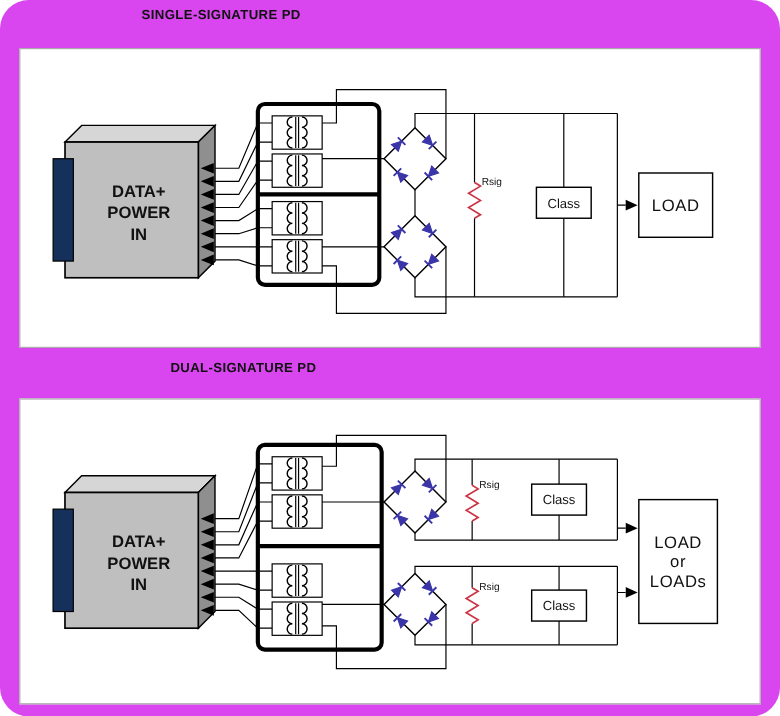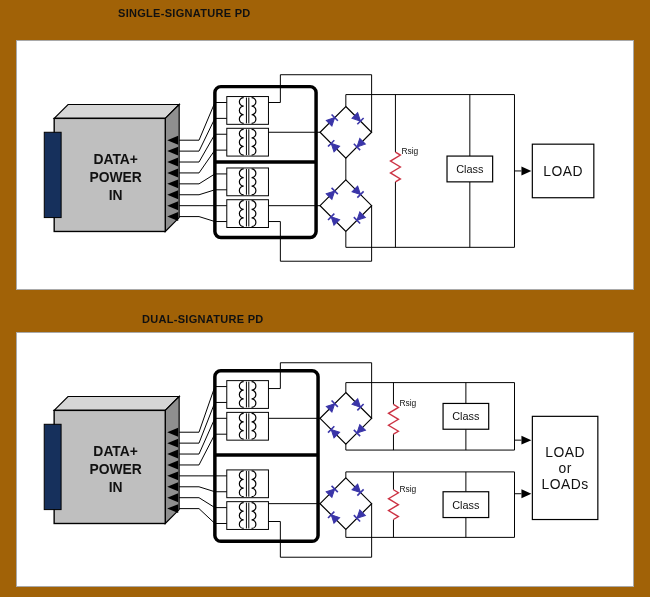--- a/index.html
+++ b/index.html
@@ -1,20 +1,20 @@
 <!DOCTYPE html>
 <html><head>
 <meta charset="utf-8">
 <style>
   html,body{margin:0;padding:0;background:#ffffff;}
-  .canvas{position:relative;width:650px;height:597px;background:#a16207;overflow:hidden;
-          font-family:"Liberation Sans",sans-serif;}
+  .canvas{position:relative;width:650px;height:597px;background:#d946ef;overflow:hidden;
+          font-family:"Liberation Sans",sans-serif;border-radius:24px;}
   .diagram-title{position:absolute;font-size:11px;font-weight:bold;color:#111;letter-spacing:.3px;}
   #title-single{top:7px;left:118px;}
-  #title-dual{top:313px;left:118px;padding-left:24px;}
+  #title-dual{top:301px;left:118px;padding-left:24px;}
   .panel{position:absolute;left:16px;width:618px;border:1px solid #a9a9a9;background:#fff;box-sizing:border-box;}
   #panel-single{top:40px;height:250px;}
   #panel-dual{top:332px;height:255px;}
   svg{display:block;}
   svg text{font-family:"Liberation Sans",sans-serif;fill:#111;}
   .src-label{font-size:14px;font-weight:bold;text-anchor:middle;}
   .load-label{font-size:14px;text-anchor:middle;letter-spacing:.5px;}
   .class-label{font-size:11px;text-anchor:middle;}
   .rsig-label{font-size:8.5px;}
   .wire{stroke:#000;stroke-width:1;fill:none;}

